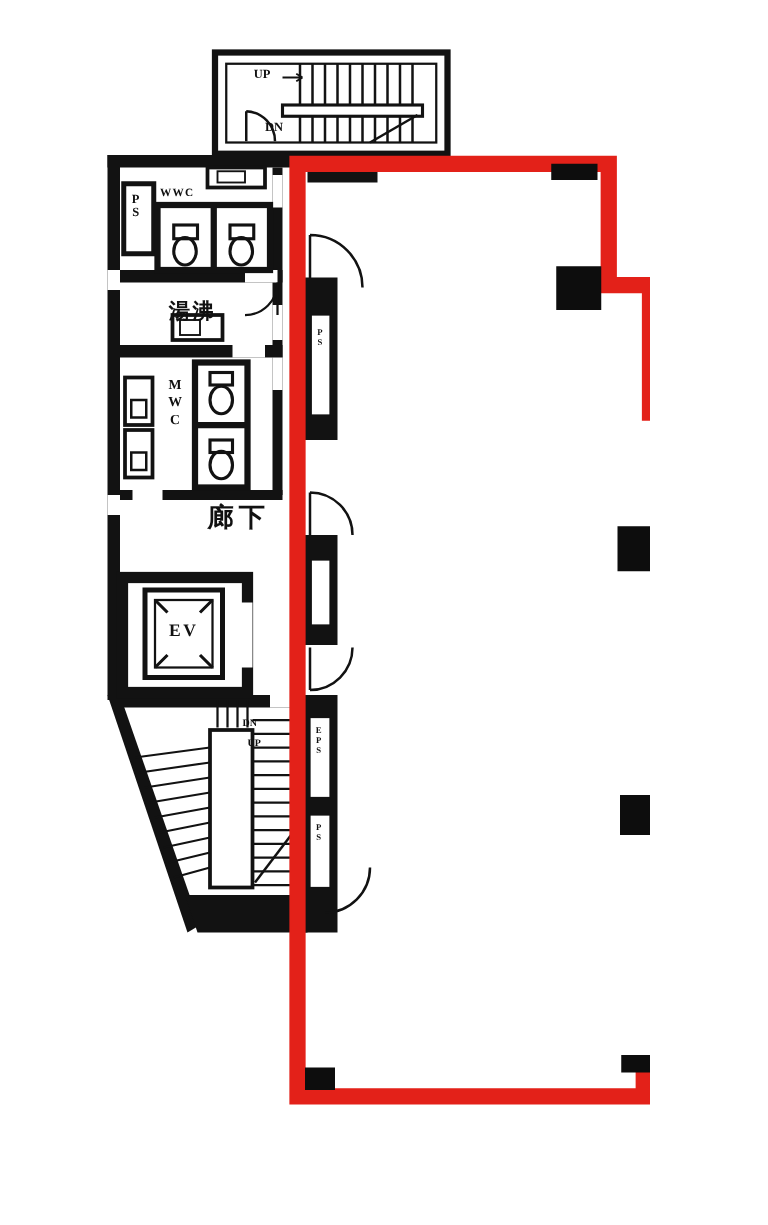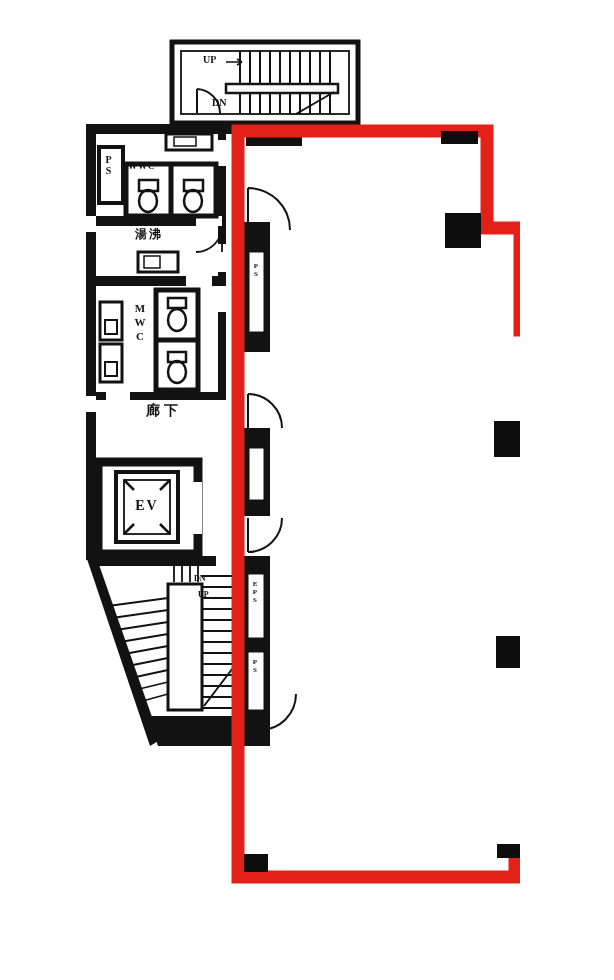--- a/index.html
+++ b/index.html
@@ -146,27 +146,27 @@
       <rect x="497" y="844" width="33" height="14"></rect>
     </g>
   </svg>
 
   <div class="lbl" style="left:203px;top:55px;font-size:10px;">UP</div>
 
   <div class="lbl" style="left:212px;top:98px;font-size:10px;">DN</div>
 
   <div class="lbl v" style="left:103px;top:154px;font-size:10px;height:44px;">PS</div>
 
-  <div class="lbl" style="left:128px;top:150px;font-size:9px;letter-spacing:1px;margin-top:12px;">WWC</div>
+  <div class="lbl" style="left:128px;top:150px;font-size:9px;letter-spacing:1px;">WWC</div>
 
-  <div class="lbl" style="left:135px;top:228px;font-size:12px;letter-spacing:2px;">湯沸</div>
+  <div class="lbl" style="left:135px;top:240px;font-size:17px;letter-spacing:2px;">湯沸</div>
 
   <div class="lbl v" style="left:134px;top:302px;font-size:11px;height:70px;letter-spacing:2px;">MWC</div>
 
-  <div class="lbl" style="left:146px;top:404px;font-size:14px;letter-spacing:4px;">廊下</div>
+  <div class="lbl" style="left:166px;top:404px;font-size:21px;letter-spacing:4px;">廊下</div>
 
   <div class="lbl" style="left:116px;top:499px;width:62px;text-align:center;font-size:14px;letter-spacing:2px;">EV</div>
 
   <div class="lbl" style="left:194px;top:575px;font-size:8px;">DN</div>
 
   <div class="lbl" style="left:198px;top:591px;font-size:8px;">UP</div>
 
   <div class="lbl v tiny" style="left:252px;top:262px;height:62px;">PS</div>
 
   <div class="lbl v tiny" style="left:251px;top:580px;height:54px;">EPS</div>

